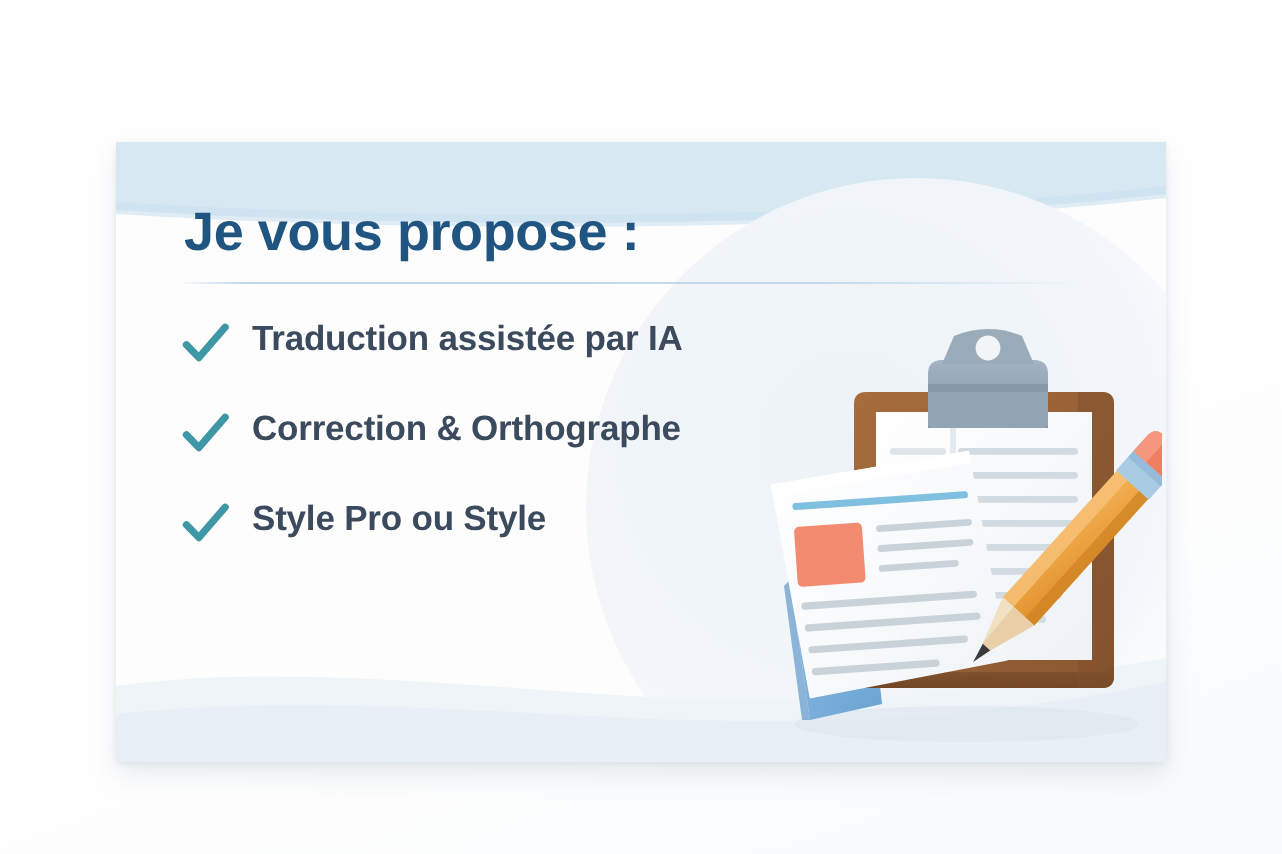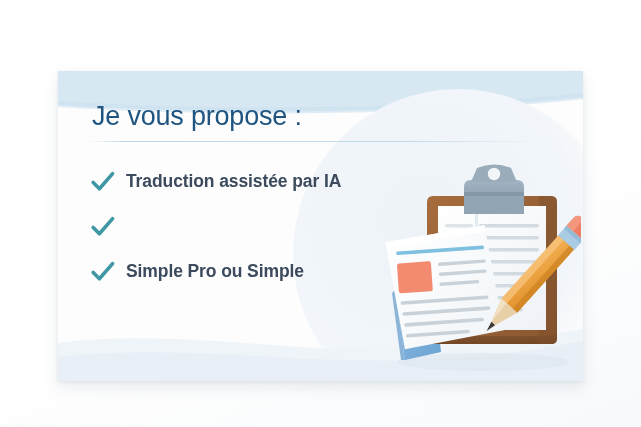--- a/index.html
+++ b/index.html
@@ -74,21 +74,21 @@
     inset: 0;
   }
 
   
   .title {
     position: absolute;
     left: 34px;
     top: 30px;
     font-family: "Liberation Sans", sans-serif;
     font-size: 27px;
-    font-weight: normal;
+    font-weight: bold;
     color: #1f5580;
     letter-spacing: -0.2px;
     white-space: nowrap;
   }
 
   .title-divider {
     position: absolute;
     left: 30px;
     top: 70px;
     width: 455px;
@@ -98,21 +98,21 @@
 
   
   .list {
     position: absolute;
     left: 32px;
     top: 88px;
     width: 380px;
   }
   .list-item {
     display: flex;
-    align-items: center;
+    align-items: flex-start;
     height: 45px;
   }
   .check-icon {
     width: 26px;
     height: 26px;
     flex: 0 0 26px;
     margin-right: 10px;
     display: block;
   }
   .check-icon svg { display: block; width: 26px; height: 26px; }
@@ -175,29 +175,30 @@
           <span class="item-label">Traduction assistée par IA</span>
         </div>
 
 
         <div class="list-item">
           <span class="check-icon">
             <svg viewBox="0 0 26 26" aria-hidden="true">
               <path d="M3.2 13.4 L9.4 19.8 L22.6 4.6" fill="none" stroke="#3f97a5" stroke-width="3.6" stroke-linecap="round" stroke-linejoin="round"></path>
             </svg>
           </span>
+          <span class="item-label">Correction &amp; Orthographe</span>
         </div>
 
         <div class="list-item">
           <span class="check-icon">
             <svg viewBox="0 0 26 26" aria-hidden="true">
               <path d="M3.2 13.4 L9.4 19.8 L22.6 4.6" fill="none" stroke="#3f97a5" stroke-width="3.6" stroke-linecap="round" stroke-linejoin="round"></path>
             </svg>
           </span>
-          <span class="item-label">Simple Pro ou Simple</span>
+          <span class="item-label">Style Pro ou Style</span>
         </div>
 
       </div>
 
       <div class="illustration">
         <svg viewBox="0 0 210 215" aria-hidden="true">
           <defs>
             <linearGradient id="gFolder" x1="0" y1="0" x2="1" y2="1">
               <stop offset="0%" stop-color="#8fbde4"></stop>
               <stop offset="100%" stop-color="#6ba3d2"></stop>

